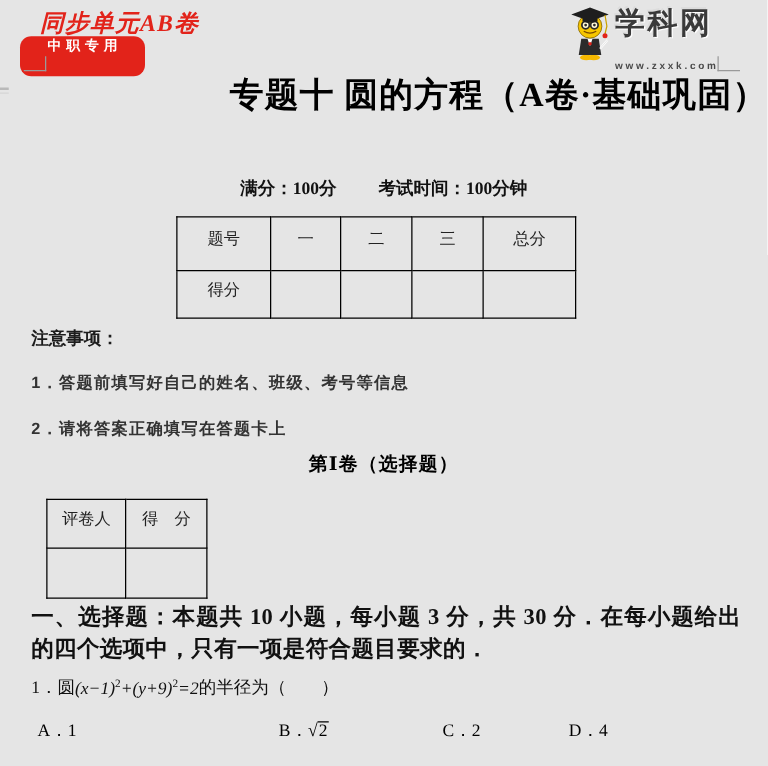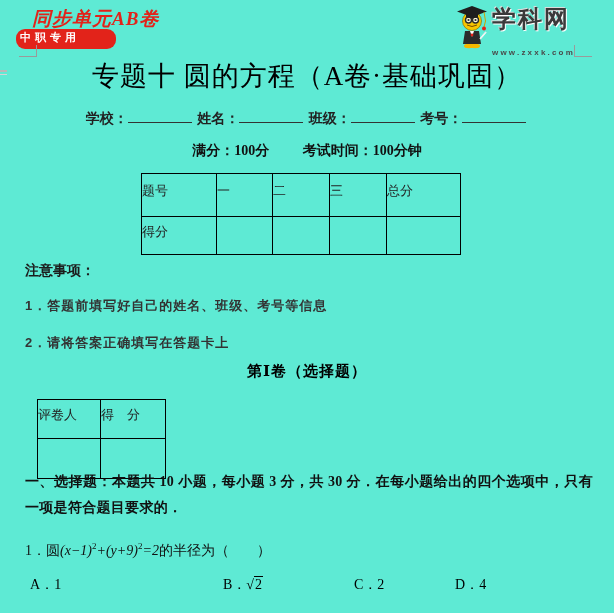--- a/index.html
+++ b/index.html
@@ -1,35 +1,35 @@
 <!DOCTYPE html>
 <html><head>
 <meta charset="utf-8">
 <style>
   * { margin:0; padding:0; box-sizing:border-box; }
   html,body { background:#fff; }
   .page {
     position:relative; width:614px; height:613px; margin:0 auto;
-    background:#5eead4; overflow:hidden; color:#000;
+    background:#e5e5e5; overflow:hidden; color:#000;
     font-family:"Liberation Serif","DejaVu Serif",serif;
   }
 
   
   .badge-title {
     position:absolute; left:32px; top:6px;
     font-family:"Liberation Serif",serif;
     font-style:italic; font-weight:bold; font-size:19px;
     color:#e2231a; letter-spacing:1px; white-space:nowrap;
   }
   .badge-pill {
-    position:absolute; left:16px; top:29px; width:100px; height:20px;
+    position:absolute; left:16px; top:29px; width:100px; height:32px;
     background:#e2231a; border-radius:9px;
     color:#fff; font-family:"Liberation Sans",sans-serif;
     font-weight:bold; font-size:11px; line-height:16px;
-    text-align:left; letter-spacing:4px; text-indent:4px; white-space:nowrap;
+    text-align:center; letter-spacing:4px; text-indent:4px; white-space:nowrap;
   }
 
   
   .logo { position:absolute; left:454px; top:5px; display:flex; align-items:flex-start; }
   .logo-mascot { width:36px; height:44px; flex:0 0 auto; }
   .logo-texts { margin-left:2px; }
   .logo-name {
     font-weight:bold; font-size:24px; line-height:28px; color:#3a3a3a;
     letter-spacing:2px; white-space:nowrap;
     text-shadow:1px 1px 0 #ffffff, -1px -1px 0 #dcdcdc;
@@ -43,38 +43,38 @@
   .crop-left  { position:absolute; left:19px;  top:45px; width:18px; height:12px;
                 border-bottom:1px solid #9a9a9a; border-right:1px solid #9a9a9a; }
   .crop-right { position:absolute; left:574px; top:45px; width:18px; height:12px;
                 border-bottom:1px solid #9a9a9a; border-left:1px solid #9a9a9a; }
   .margin-marker { position:absolute; left:0; top:70px; width:7px; height:5px;
                 border-top:2px solid #b9b9b9; border-bottom:1px solid #d5d5d5; }
 
   
   .paper-title {
     position:absolute; top:58px; left:0; width:100%;
-    text-align:center; font-weight:normal; font-size:27px; letter-spacing:1px;
+    text-align:right; font-weight:bold; font-size:27px; letter-spacing:1px;
   }
   .info-line {
     position:absolute; top:109px; left:0; width:100%;
     text-align:center; font-weight:bold; font-size:14px; color:#222; white-space:nowrap;
   }
   .info-blank { display:inline-block; width:64px; height:14px;
     border-bottom:1.5px solid #333; margin-right:2px; }
   .score-line {
     position:absolute; top:142px; left:0; width:100%;
     text-align:center; font-weight:bold; font-size:14px; color:#111;
   }
   .score-line .duration { margin-left:30px;text-align:right; }
 
   
   table { border-collapse:collapse; }
   td {
-    border:1.5px solid #000; text-align:left; vertical-align:middle;
+    border:1.5px solid #000; text-align:center; vertical-align:middle;
     font-size:13px; color:#222; padding-bottom:8px;
   }
   .score-table { position:absolute; left:141px; top:173px; }
   .score-table .c0 { width:75px; } .score-table .c1 { width:56px; }
   .score-table .c2 { width:57px; } .score-table .c3 { width:57px; }
   .score-table .c4 { width:74px; }
   .score-table .r0 td { height:43px; }
   .score-table .r1 td { height:38px; }
 
   .grader-table { position:absolute; left:37px; top:399px; }
@@ -93,22 +93,22 @@
     font-size:13px; color:#333; letter-spacing:1px;
   }
   .notice-item.n0 { top:297px; }
   .notice-item.n1 { top:334px; }
   .section-heading {
     position:absolute; top:362px; left:0; width:100%;
     text-align:center; font-weight:bold; font-size:15px; letter-spacing:1px;
   }
 
   .instructions {
-    position:absolute; left:25px; top:469px; width:568px;
-    font-weight:bold; font-size:14px; line-height:26px;
+    position:absolute; left:25px; top:480px; width:568px;
+    font-weight:bold; font-size:18px; line-height:26px;
     text-align:justify; letter-spacing:0.3px; color:#111;
   }
 
   
   .question { position:absolute; left:25px; top:541px; font-size:14px; color:#111; }
   .formula { font-family:"Liberation Serif",serif; font-style:italic; }
   .formula sup { font-size:9px; font-style:normal; vertical-align:super; }
   .q-cn { font-style:normal; }
   .options { position:absolute; left:30px; top:576px; width:560px; height:22px; }
   .opt { position:absolute; top:0; font-size:14px; white-space:nowrap; }
@@ -150,26 +150,20 @@
       <div class="logo-url">www.zxxk.com</div>
     </div>
   </div>
 
   <div class="crop-left"></div>
   <div class="crop-right"></div>
   <div class="margin-marker"></div>
 
   <div class="paper-title">专题十 圆的方程（A卷·基础巩固）</div>
 
-  <div class="info-line">
-    <span>学校：</span><span class="info-blank"></span>
-    <span>姓名：</span><span class="info-blank"></span>
-    <span>班级：</span><span class="info-blank"></span>
-    <span>考号：</span><span class="info-blank"></span>
-  </div>
 
   <div class="score-line">
     <span>满分：100分</span>
     <span class="duration">考试时间：100分钟</span>
   </div>
 
   <table class="score-table">
     <tbody>
         <tr class="r0">
       <td class="c0">题号</td>

